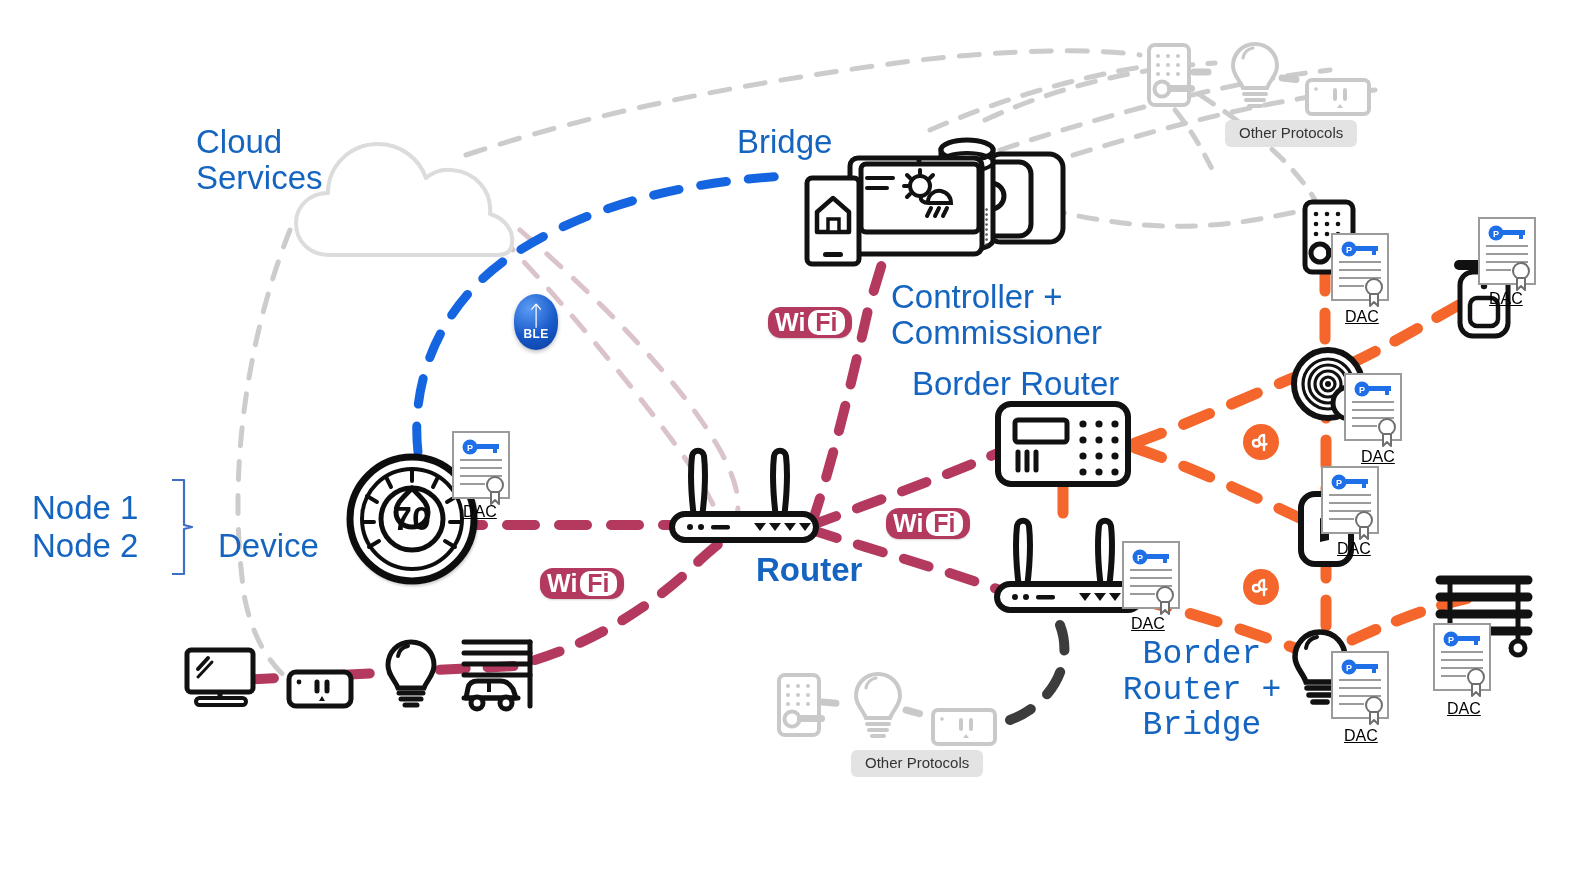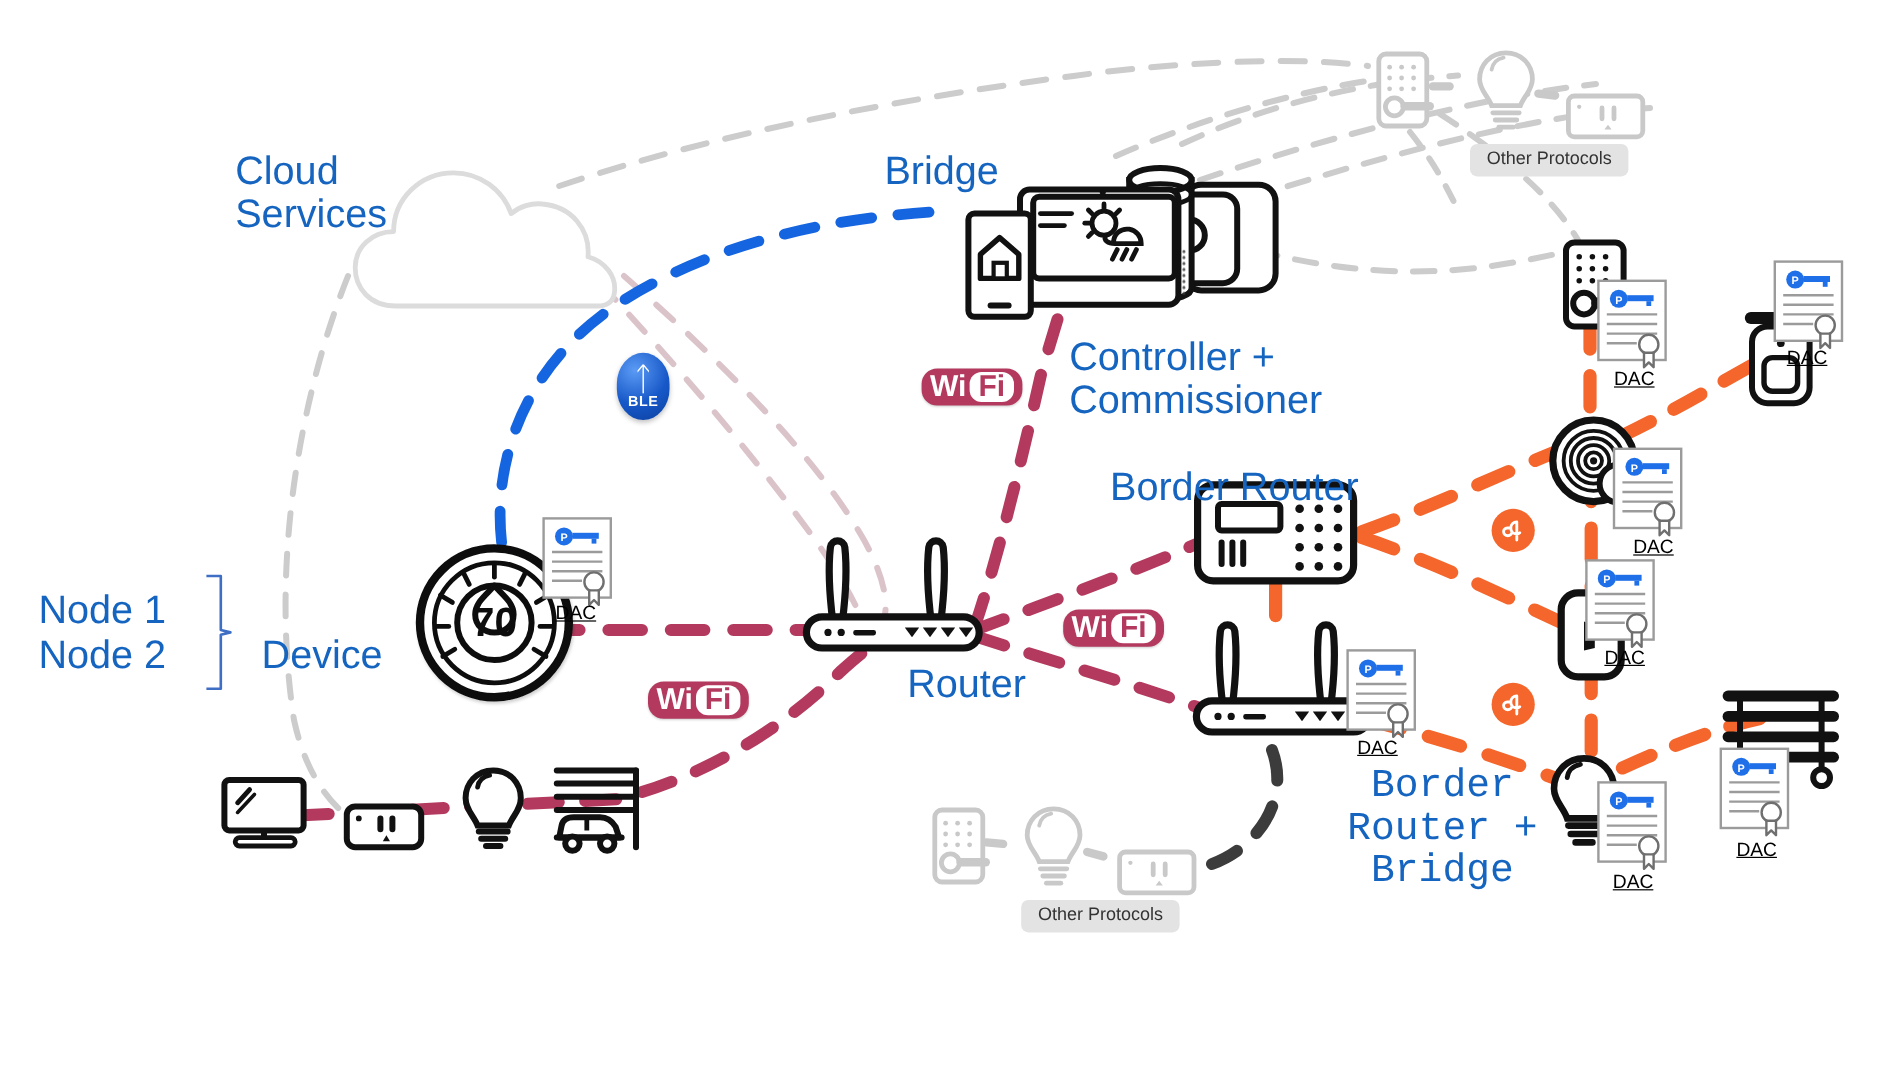--- a/index.html
+++ b/index.html
@@ -629,19 +629,19 @@
   <div class="dac" style="left:1447px;top:700px;">DAC</div>
 
   <div class="lbl big" style="left:196px;top:92px;margin-top:32px;">Cloud
 Services</div>
   <div class="lbl big" style="left:32px;top:490px;text-align:center;">Node 1</div>
   <div class="lbl big" style="left:32px;top:528px;">Node 2</div>
   <div class="lbl big" style="left:218px;top:508px;margin-top:20px;">Device</div>
   <div class="lbl big" style="left:737px;top:124px;">Bridge</div>
   <div class="lbl big" style="left:891px;top:279px;">Controller +
 Commissioner</div>
-  <div class="lbl big" style="left:912px;top:388px;margin-left:13px;">Border Router</div>
-  <div class="lbl big" style="left:756px;top:552px;">Router</div>
+  <div class="lbl big" style="left:912px;top:366px;">Border Router</div>
+  <div class="lbl big" style="left:756px;top:552px;font-weight:bold;">Router</div>
   <div class="lbl big" style="left:1097px;top:637px;text-align:center;width:210px;font-family:Liberation Mono, monospace;">Border
 Router +
 Bridge</div>
 
 </div>
 
 </body></html>

